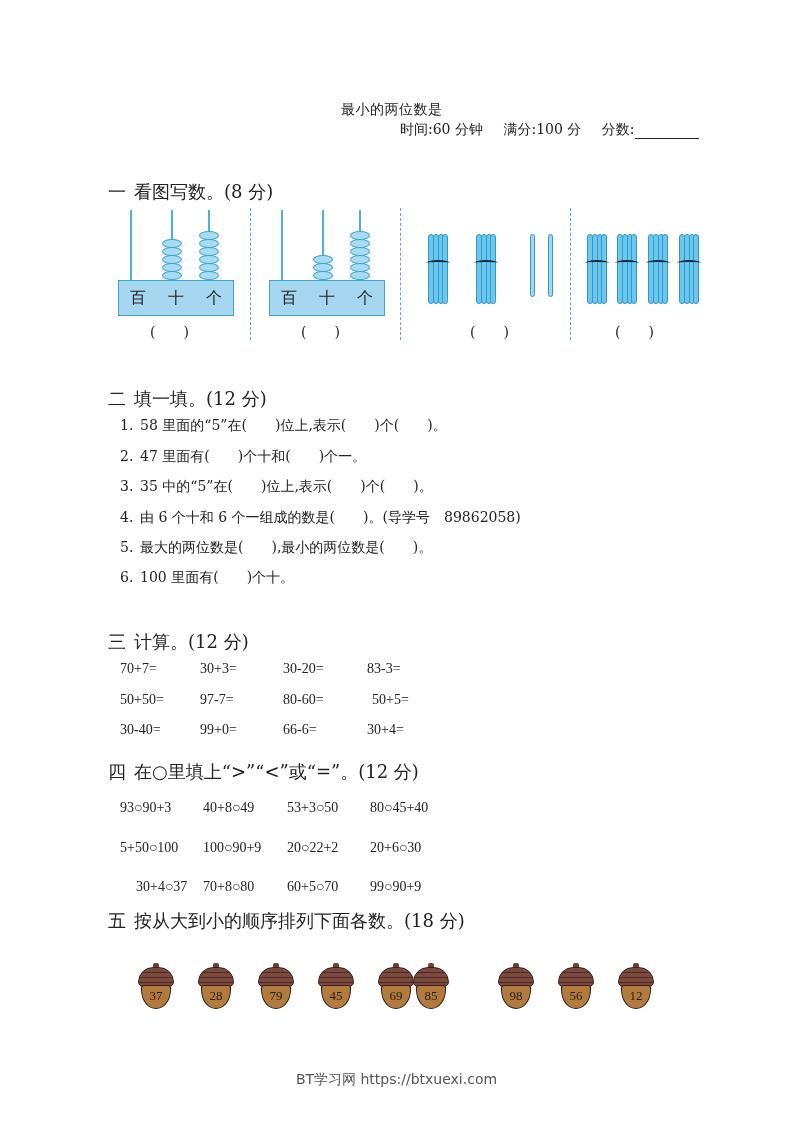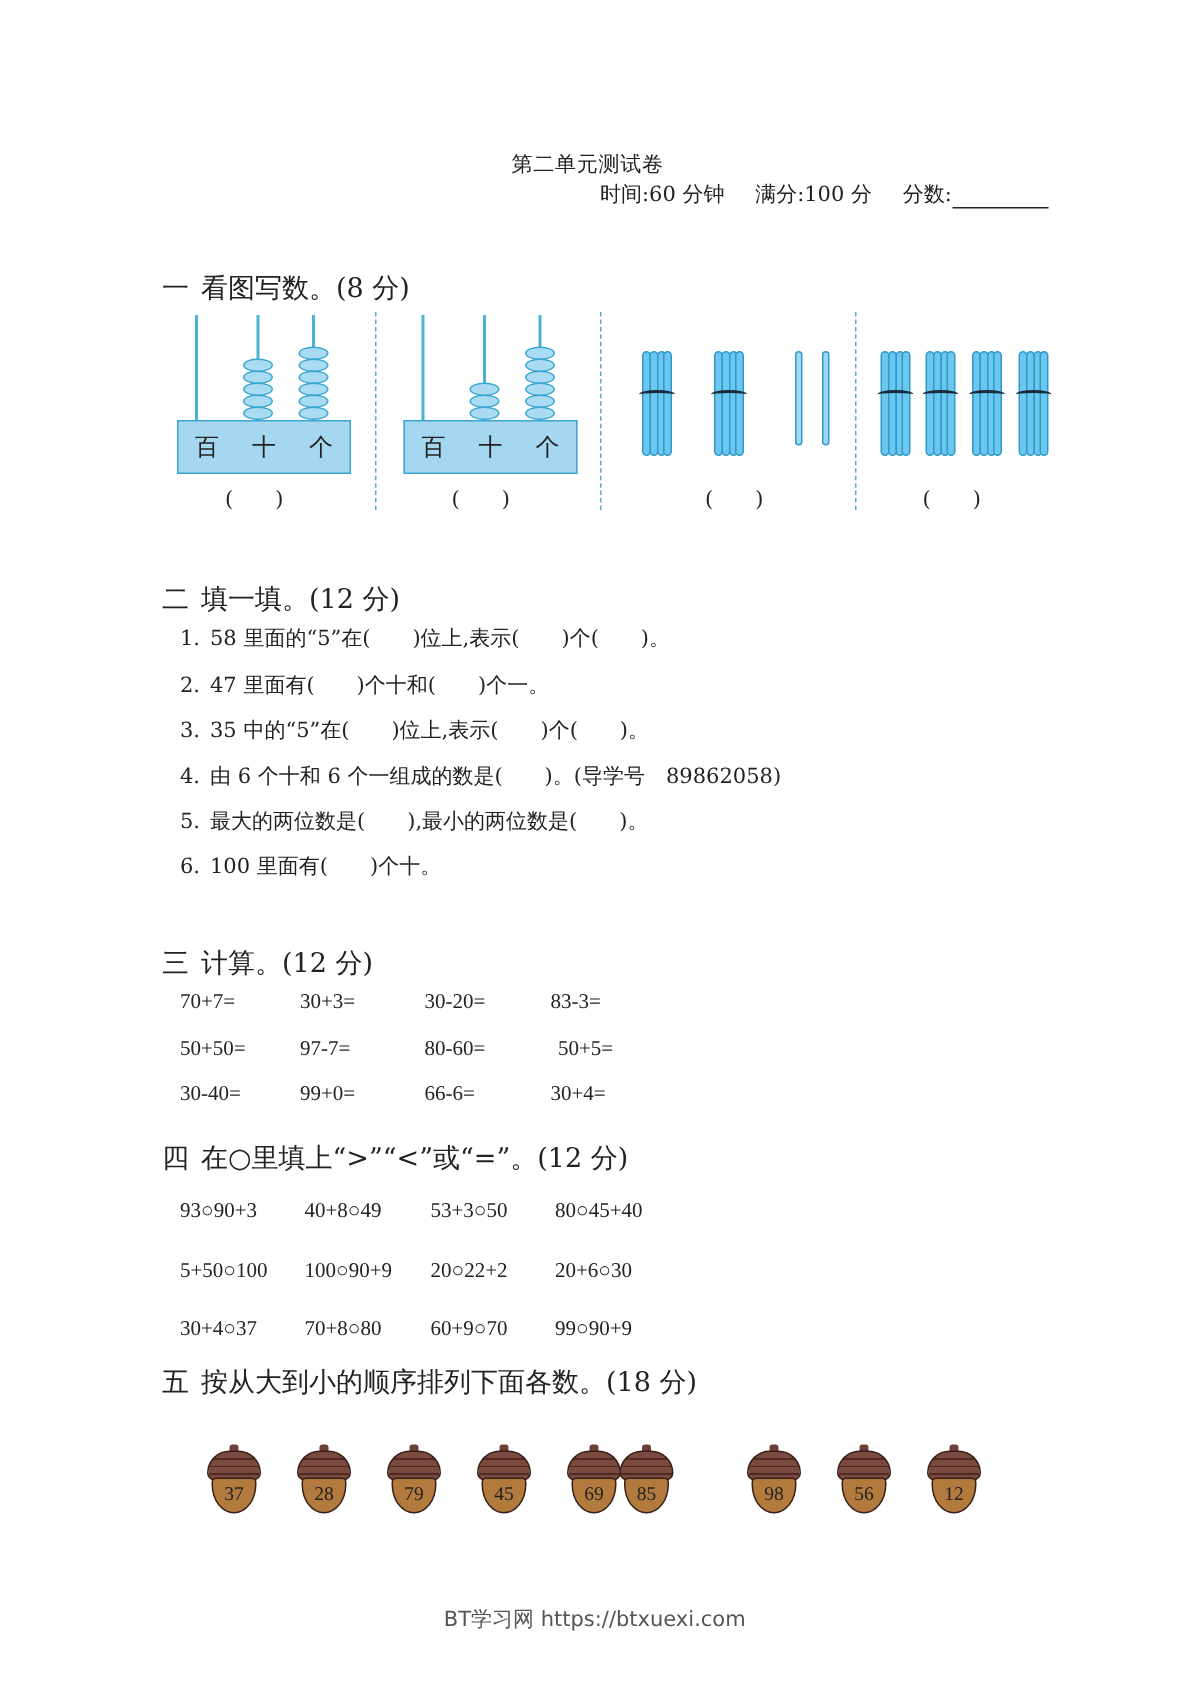--- a/index.html
+++ b/index.html
@@ -44,21 +44,21 @@
                 background: #b37a3e; border: 1.5px solid #3a1e18; box-sizing: border-box;
                 border-radius: 3px 3px 50% 50% / 3px 3px 80% 80%;
                 display: flex; justify-content: center; align-items: flex-start; padding-top: 2px;
                 font-size: 13px; font-family: "Liberation Serif", serif; color: #222; }
   .footer { left: 0; width: 793px; top: 1071px; text-align: center; font-size: 14px;
             font-family: "DejaVu Sans", sans-serif; color: #555; }
 </style>
 </head>
 <body>
 
-<div class="abs title">第二单元测试卷</div>
+<div class="abs title">最小的两位数是</div>
 <div class="abs subtitle">
   <span>时间:60 分钟</span>
   <span>满分:100 分</span>
   <span style="margin-right:0">分数:</span><span class="blank-line"></span>
 </div>
 
 <div class="abs sec-head" style="top:180px">
   <span class="num">一</span><span>看图写数。(8 分)</span>
 </div>
 
@@ -213,23 +213,23 @@
   <span class="cell" style="left:167px">53+3○50</span>
   <span class="cell" style="left:250px">80○45+40</span>
 </div>
 <div class="abs grid-row" style="top:840px">
   <span class="cell" style="left:0">5+50○100</span>
   <span class="cell" style="left:83px">100○90+9</span>
   <span class="cell" style="left:167px">20○22+2</span>
   <span class="cell" style="left:250px">20+6○30</span>
 </div>
 <div class="abs grid-row" style="top:879px">
-  <span class="cell" style="left:0">30+4○37</span>
+  <span class="cell" style="left:16px">30+4○37</span>
   <span class="cell" style="left:83px">70+8○80</span>
-  <span class="cell" style="left:167px">60+9○70</span>
+  <span class="cell" style="left:167px">60+5○70</span>
   <span class="cell" style="left:250px">99○90+9</span>
 </div>
 
 <div class="abs sec-head" style="top:909px">
   <span class="num">五</span><span>按从大到小的顺序排列下面各数。(18 分)</span>
 </div>
 
 <div class="acorn" style="left:137px;top:963px;">
     <div class="stem"></div>
     <div class="cap"></div>

